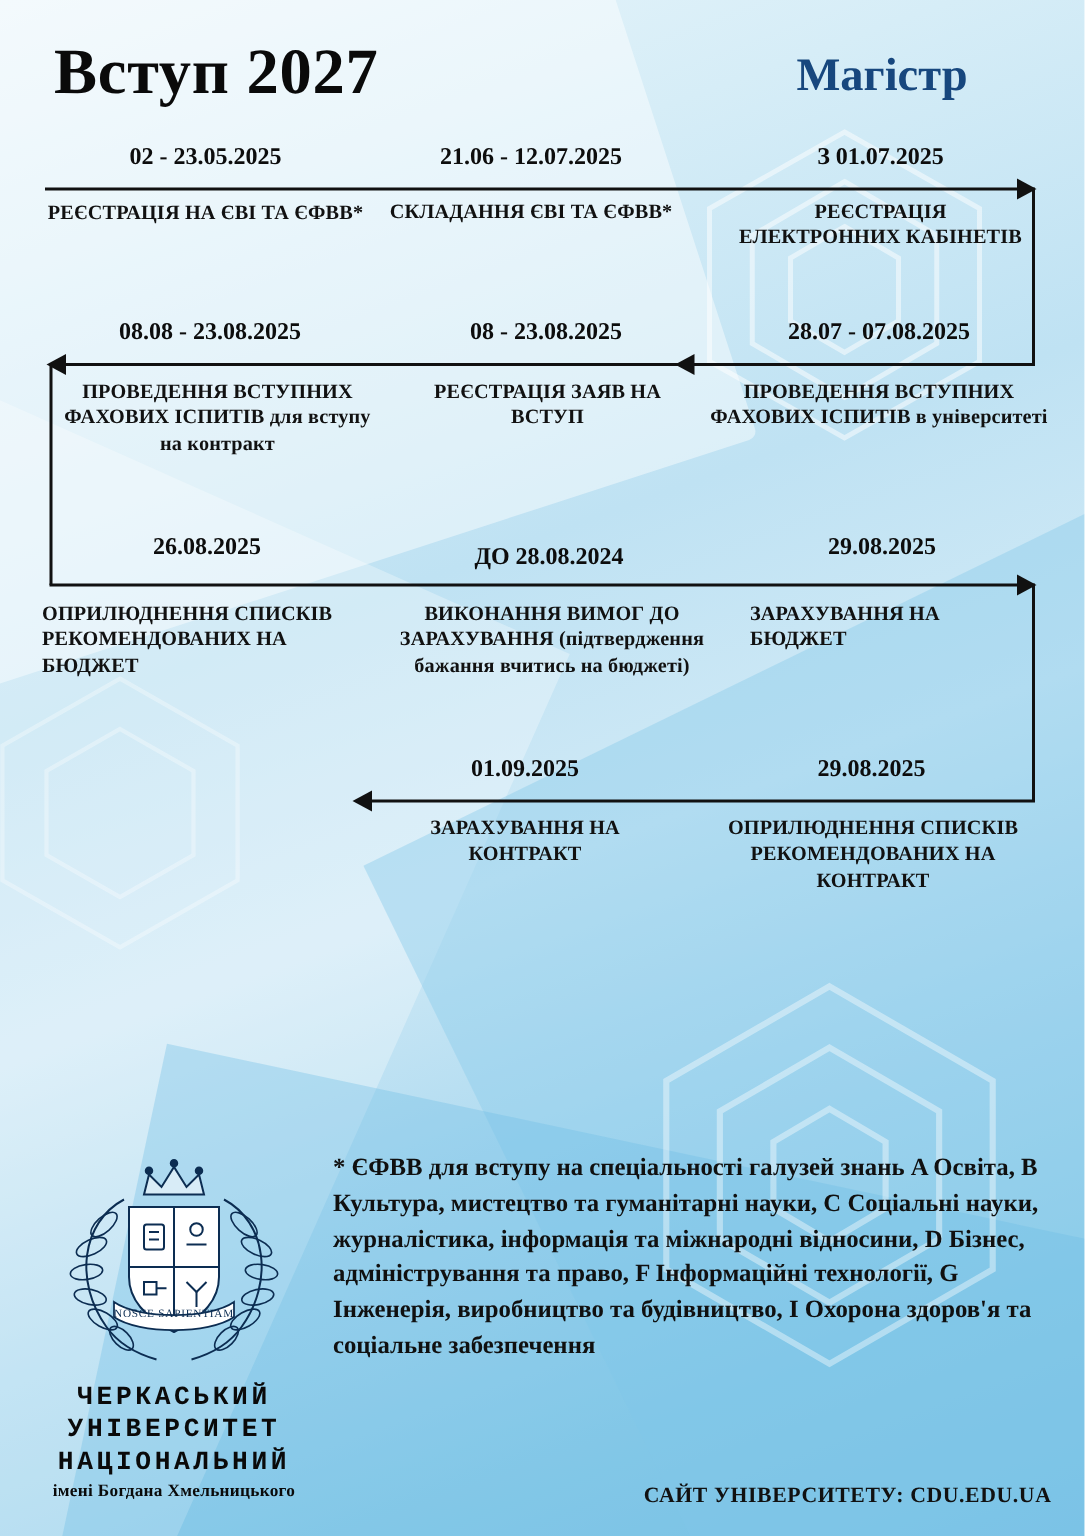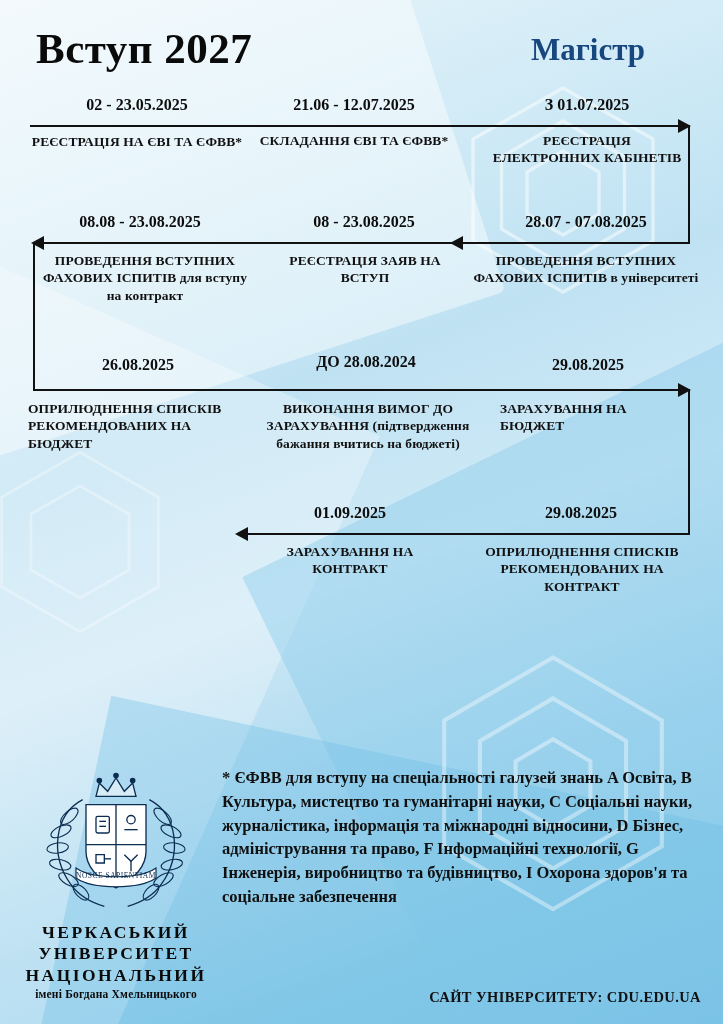--- a/index.html
+++ b/index.html
@@ -185,20 +185,21 @@
     margin: 0 auto;
     display: block;
   }
   .uni-name {
     margin-top: 4px;
     font-size: 17.5px;
     font-weight: bold;
     letter-spacing: 2.4px;
     line-height: 1.22;
     color: #0a0a0a;
+    font-family: Liberation Mono, monospace;
   }
   .uni-sub {
     font-size: 11.5px;
     font-weight: bold;
     letter-spacing: 0.2px;
     color: #0a0a0a;
     margin-top: 2px;
   }
 </style>
 </head>
@@ -298,21 +299,21 @@
       <div class="arrow-line" style="left:33px; top:389px; width:647px;"></div>
       <div class="arrow-head right" style="left:678px; top:383px;"></div>
 
       <div class="cell" style="left:24px; top:356px; width:228px;">
         <div class="date">26.08.2025</div>
       </div>
       <div class="cell" style="left:28px; top:396px; width:222px; text-align:left;">
         <div class="desc">ОПРИЛЮДНЕННЯ СПИСКІВ РЕКОМЕНДОВАНИХ НА БЮДЖЕТ</div>
       </div>
 
-      <div class="cell" style="left:258px; top:353px; width:216px;">
+      <div class="cell" style="left:258px; top:363px; width:216px;">
         <div class="date">ДО 28.08.2024</div>
       </div>
       <div class="cell" style="left:262px; top:396px; width:212px;">
         <div class="desc">ВИКОНАННЯ ВИМОГ ДО ЗАРАХУВАННЯ (підтвердження бажання вчитись на бюджеті)</div>
       </div>
 
       <div class="cell" style="left:482px; top:356px; width:212px;">
         <div class="date">29.08.2025</div>
       </div>
       <div class="cell" style="left:500px; top:396px; width:180px; text-align:left;">

